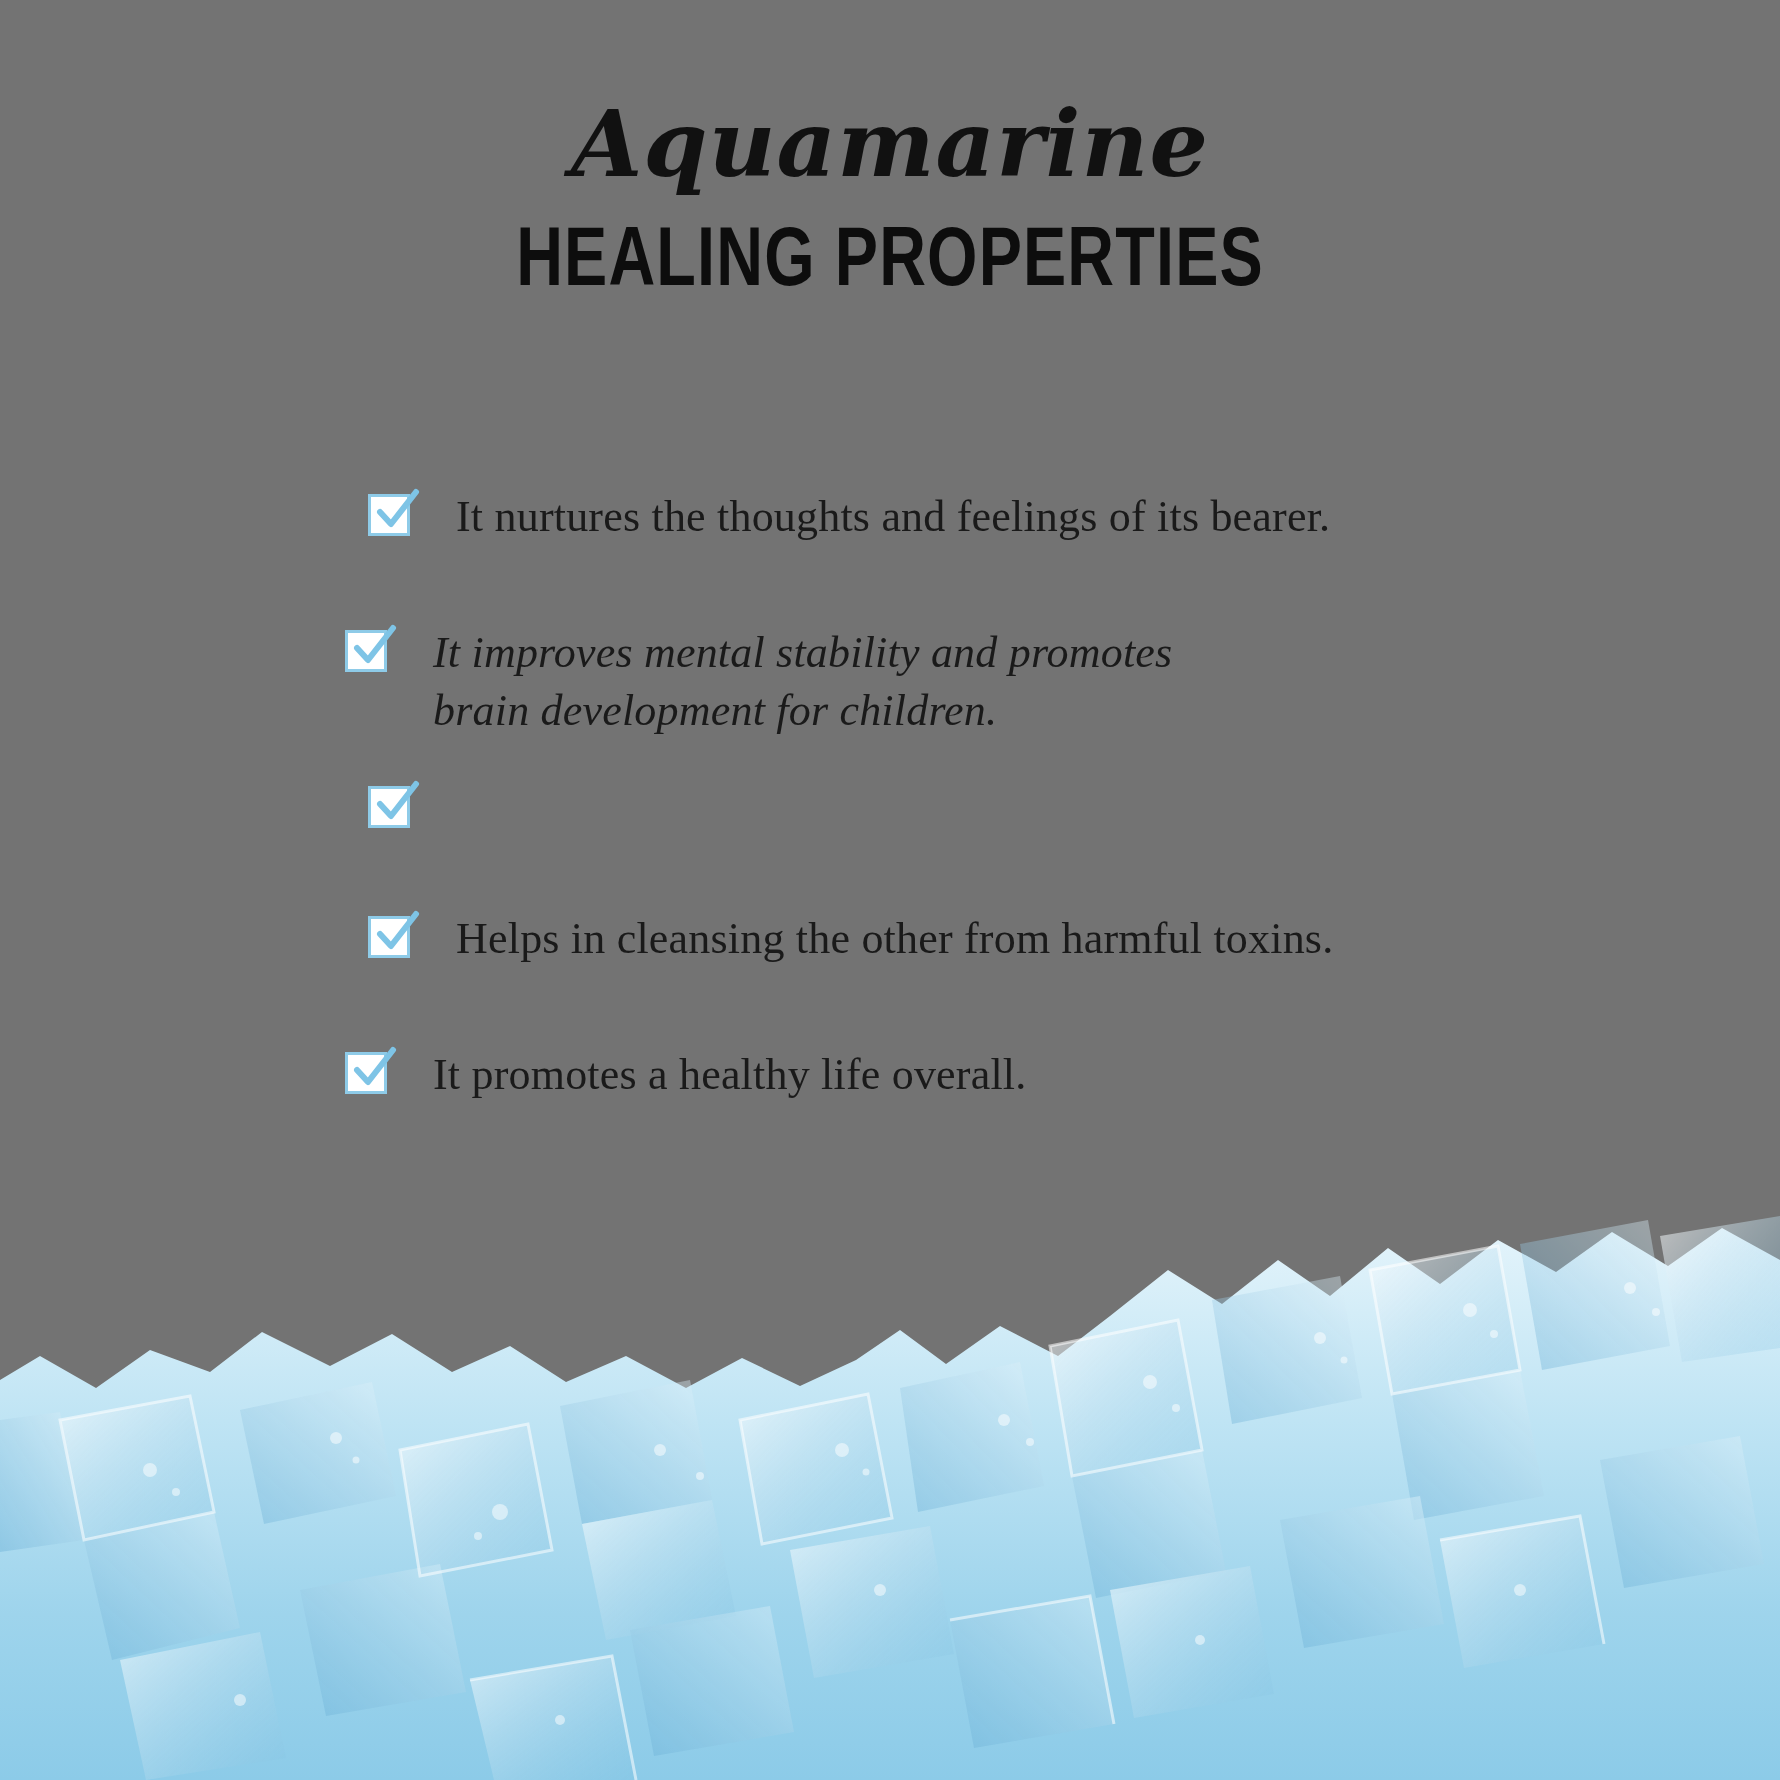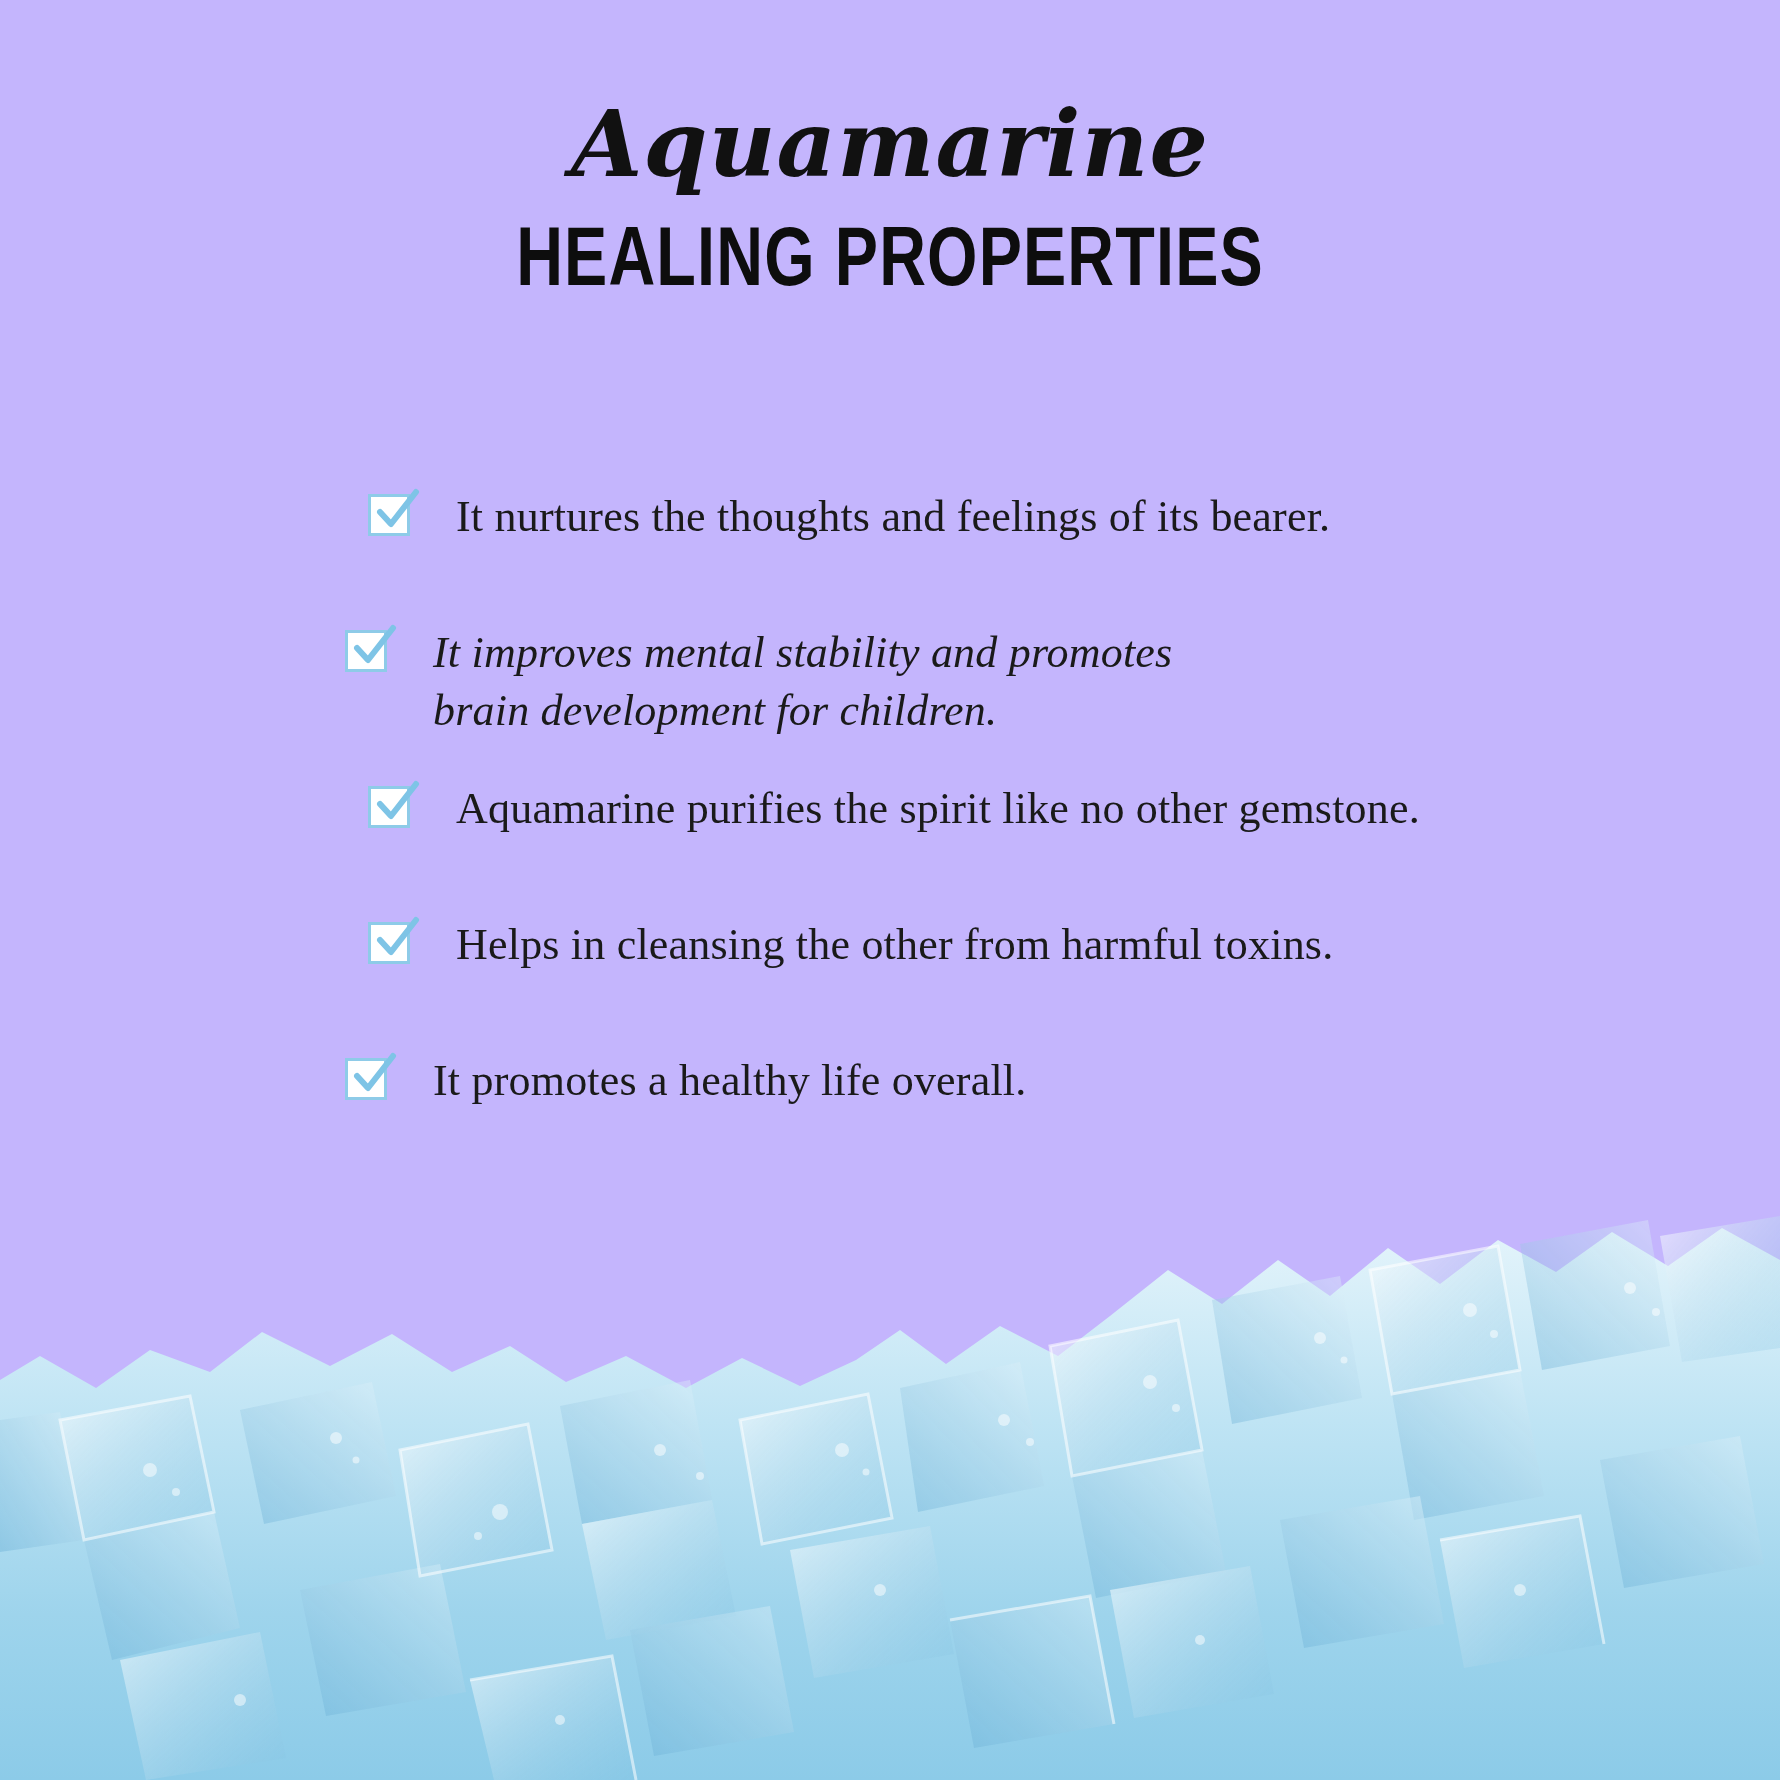--- a/index.html
+++ b/index.html
@@ -12,21 +12,21 @@
     background: #ffffff;
     font-family: "Liberation Serif", serif;
     overflow: hidden;
     position: relative;
   }
 
   .page {
     position: relative;
     width: 1780px;
     height: 1780px;
-    background: #c4b5fd;
+    background: #737373;
     overflow: hidden;
   }
 
   
   .heading-block {
     position: absolute;
     top: 96px;
     left: 0;
     width: 1780px;
     text-align: center;
@@ -149,21 +149,20 @@
 brain development for children.</span>
     </div>
 
     <div class="list-item gap-lg">
       <span class="check-box">
         <span class="box"></span>
         <svg viewBox="0 0 52 52" aria-hidden="true">
           <path d="M10 24 L21 36 L46 4" fill="none" stroke="#7ec4e6" stroke-width="6" stroke-linecap="round" stroke-linejoin="round"></path>
         </svg>
       </span>
-      <span class="item-text">Aquamarine purifies the spirit like no other gemstone.</span>
     </div>
 
     <div class="list-item gap-lg">
       <span class="check-box">
         <span class="box"></span>
         <svg viewBox="0 0 52 52" aria-hidden="true">
           <path d="M10 24 L21 36 L46 4" fill="none" stroke="#7ec4e6" stroke-width="6" stroke-linecap="round" stroke-linejoin="round"></path>
         </svg>
       </span>
       <span class="item-text">Helps in cleansing the other from harmful toxins.</span>

